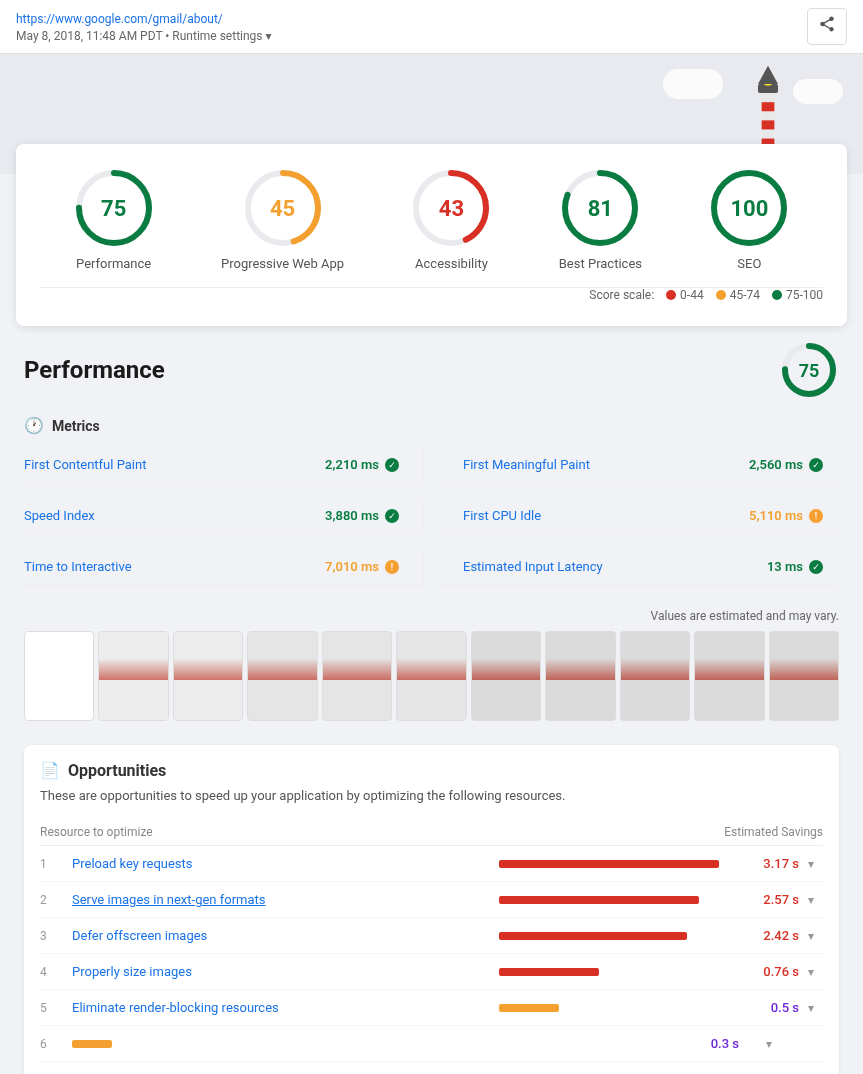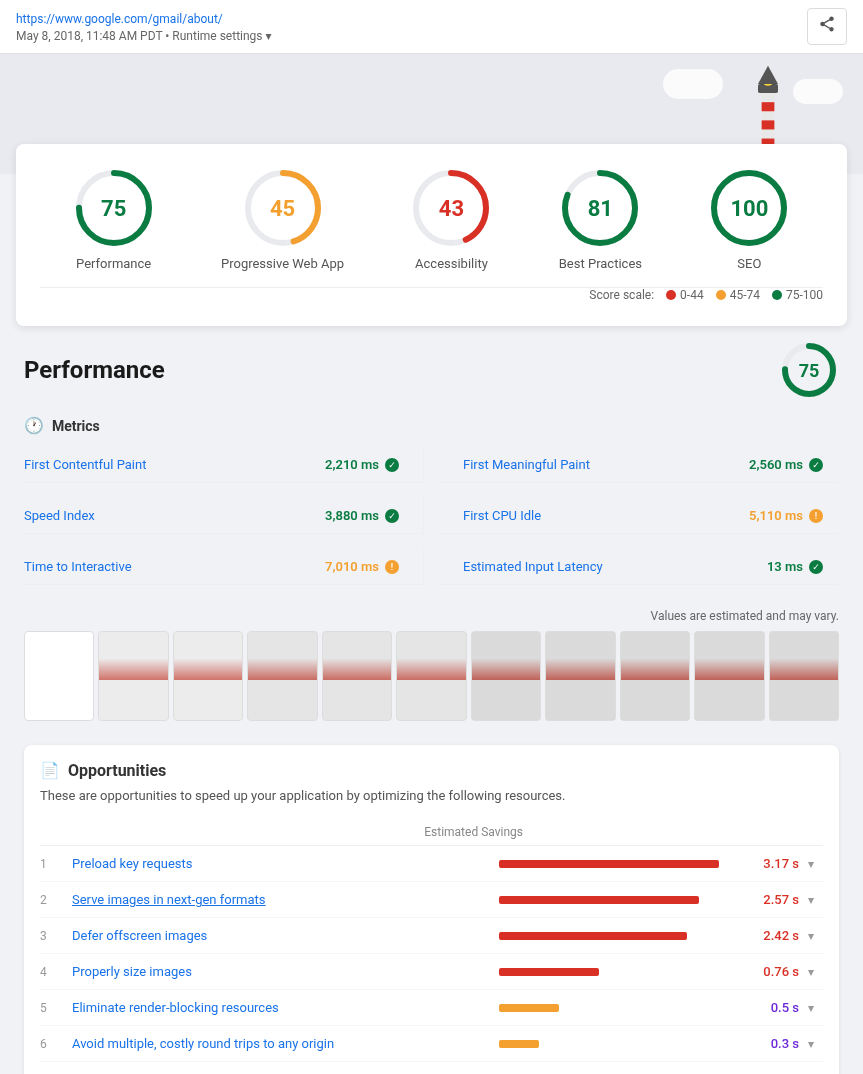--- a/index.html
+++ b/index.html
@@ -537,20 +537,21 @@
       </div>
     </div>
 
   <div class="opportunities-section">
     <div class="opp-header">
       <span style="font-size:16px;">📄</span>
       <span>Opportunities</span>
     </div>
     <div class="opp-desc">These are opportunities to speed up your application by optimizing the following resources.</div>
     <div class="opp-table-header">
+      <span>Resource to optimize</span>
       <span style="text-align:right">Estimated Savings</span>
     </div>
     <div id="opp-list">
         <div class="opp-row">
     <span class="opp-num">1</span>
     <span class="opp-name" style="">Preload key requests</span>
     <div class="opp-bar-container">
       <div class="opp-bar bar-red" style="width:220px"></div>
     </div>
     <span class="opp-savings savings-red">3.17 s</span>
@@ -587,21 +588,20 @@
     <span class="opp-num">5</span>
     <span class="opp-name" style="">Eliminate render-blocking resources</span>
     <div class="opp-bar-container">
       <div class="opp-bar bar-orange" style="width:60px"></div>
     </div>
     <span class="opp-savings savings-orange">0.5 s</span>
     <span class="opp-chevron">▾</span>
   </div>
         <div class="opp-row">
     <span class="opp-num">6</span>
-    <span class="opp-name" style="">Avoid multiple, costly round trips to any origin</span>
     <div class="opp-bar-container">
       <div class="opp-bar bar-orange" style="width:40px"></div>
     </div>
     <span class="opp-savings savings-orange">0.3 s</span>
     <span class="opp-chevron">▾</span>
   </div>
         <div class="opp-row">
     <span class="opp-num">7</span>
     <div class="opp-bar-container">
       <div class="opp-bar bar-green" style="width:28px"></div>

